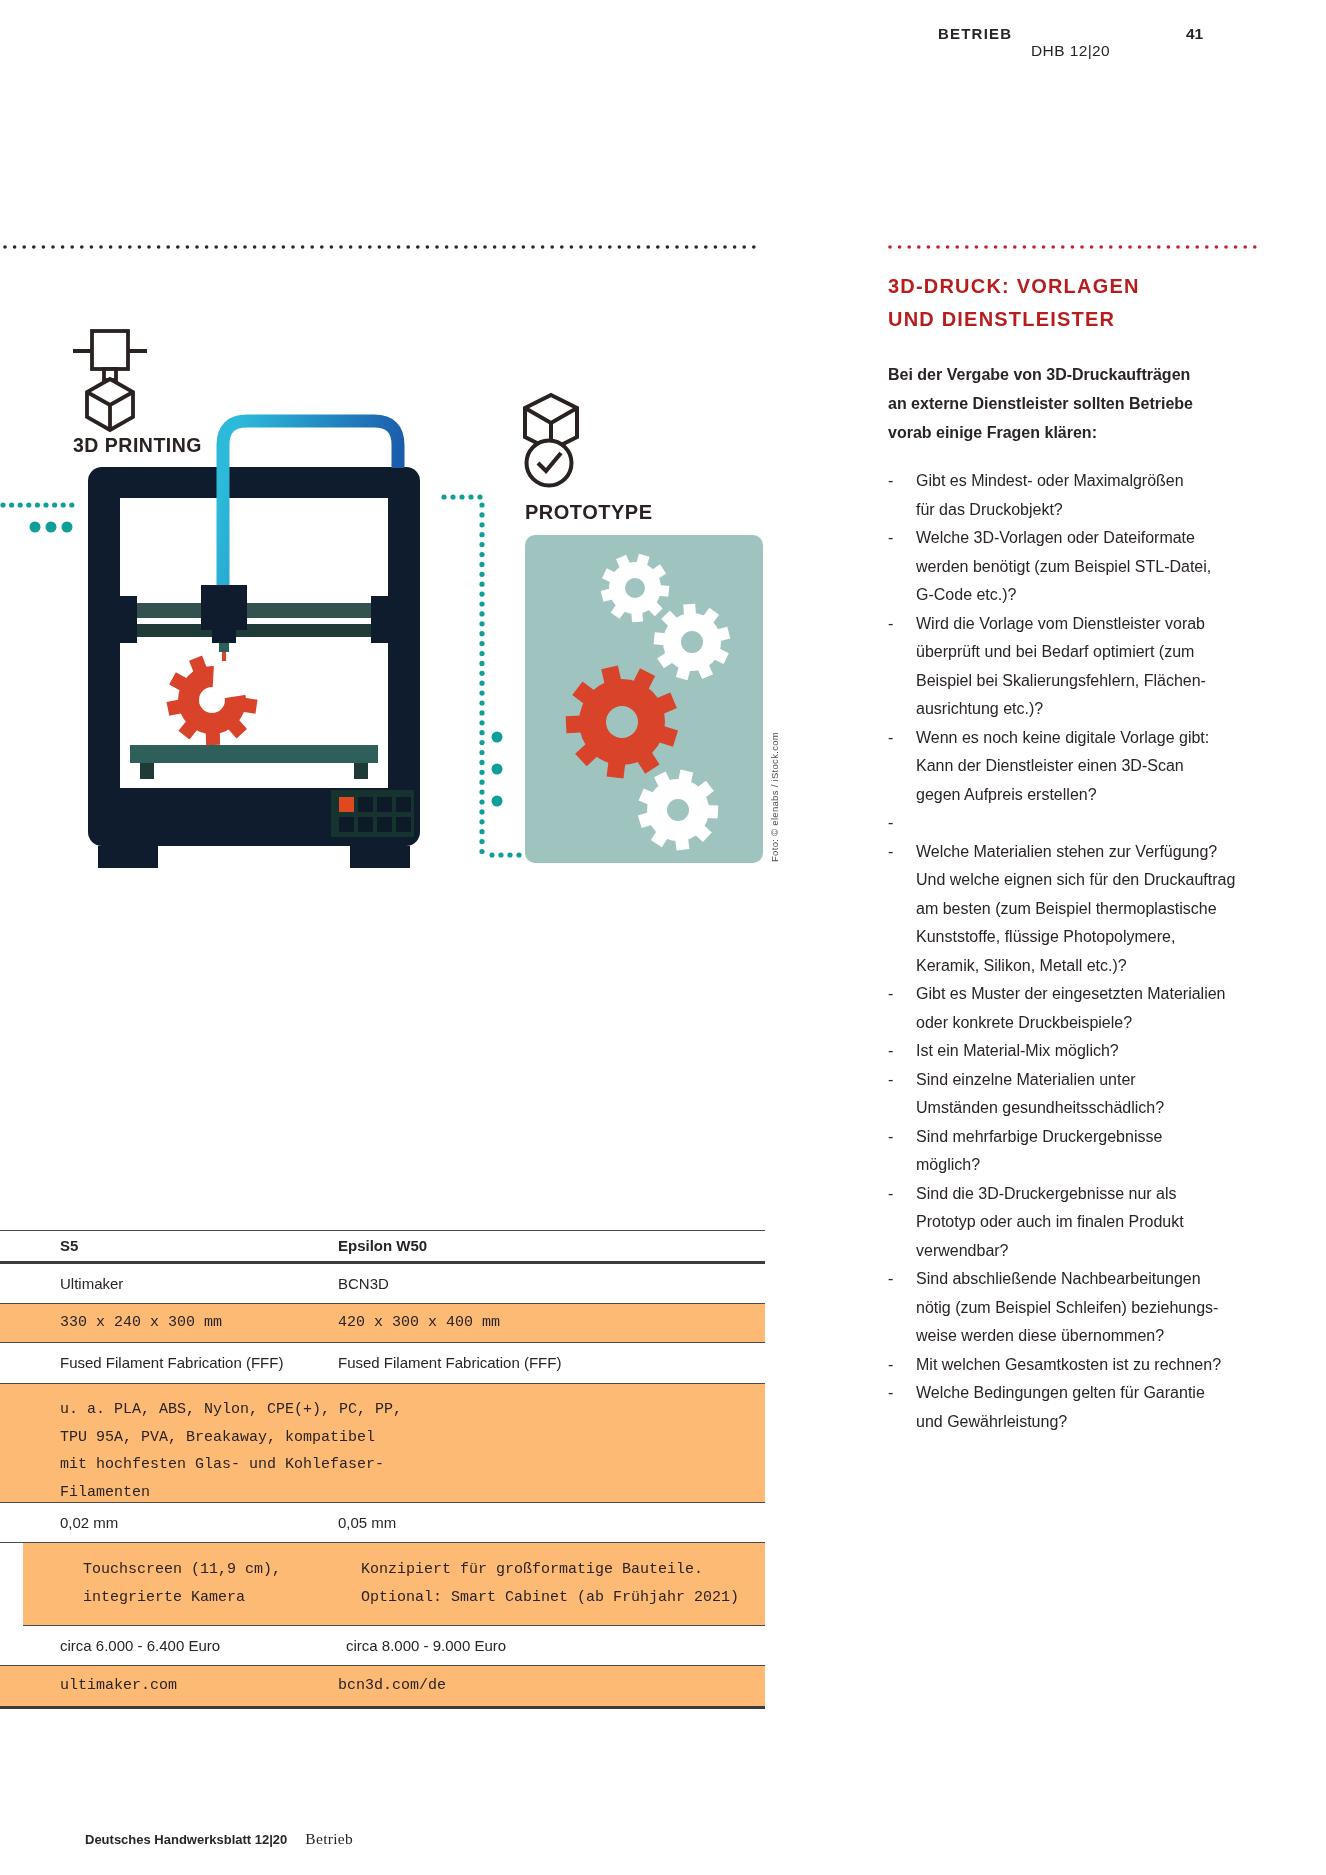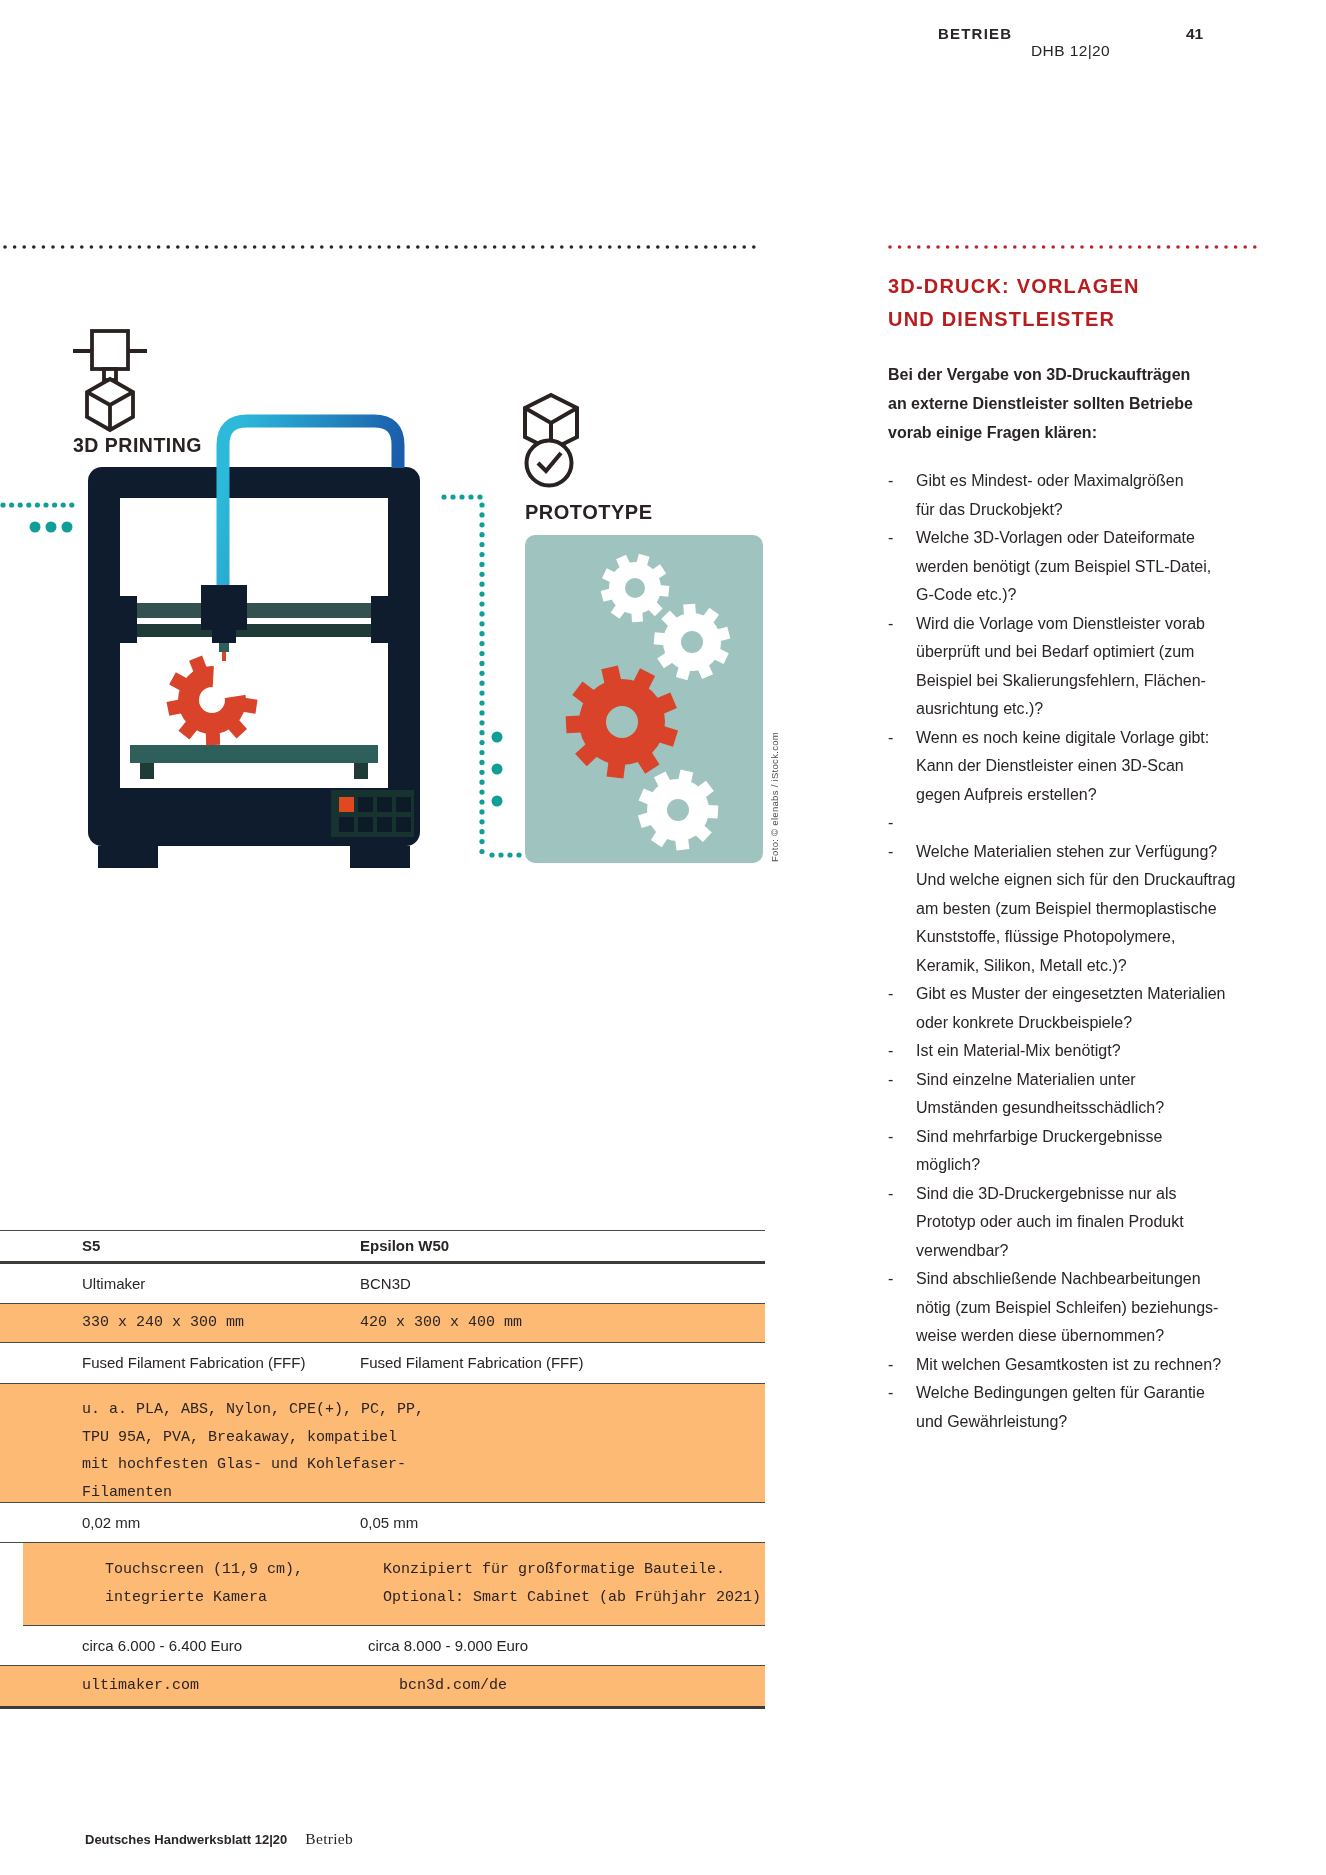--- a/index.html
+++ b/index.html
@@ -18,32 +18,32 @@
   .bullet{display:flex;}
   .bullet .dash{width:28px;flex:0 0 28px;}
   .blines div{white-space:nowrap;}
   
   #printer-table{left:0;top:1230px;width:765px;box-sizing:border-box;
       border-top:1.5px solid #4a4a45;border-bottom:3px solid #3c3c38;font-size:15px;}
   .trow{display:flex;align-items:center;box-sizing:border-box;border-bottom:1.5px solid #4a4a45;
         line-height:27.5px;background:#fff;}
   .trow.teal{background:#fdba74;font-family:Liberation Mono, monospace;}
   .trow.head{border-bottom:3px solid #3c3c38;font-weight:bold;}
-  .trow:last-child{border-bottom:none;gap:39px;}
+  .trow:last-child{border-bottom:none;}
   .trow:nth-child(1){height:33px;}
   .trow:nth-child(2){height:40px;justify-content:flex-end;}
   .trow:nth-child(3){height:39px;}
   .trow:nth-child(4){height:41px;}
   .trow:nth-child(5){height:119px;align-items:flex-start;padding-top:12px;}
   .trow:nth-child(6){height:40px;}
   .trow:nth-child(7){height:83px;align-items:flex-start;padding-top:13px;margin-left:23px;}
   .trow:nth-child(8){height:40px;gap:8px;}
   .trow:nth-child(9){height:40px;}
   .tcell div{white-space:nowrap;}
-  .tcell.c0{padding-left:82px;width:278px;flex:0 0 278px;box-sizing:content-box;}
+  .tcell.c0{padding-left:60px;width:278px;flex:0 0 278px;box-sizing:content-box;}
   .tcell.c1{flex:1;}
   
   #footer{left:85px;top:1830px;font-size:13px;font-weight:bold;white-space:nowrap;}
   #footer .serif{font-family:"Liberation Serif",serif;font-weight:normal;font-size:15.5px;
                  margin-left:18px;letter-spacing:0.3px;}
   svg{position:absolute;left:0;top:0;}
   svg text{font-family:"Liberation Sans",sans-serif;}
 </style>
 </head>
 <body>
@@ -263,21 +263,21 @@
       <div class="bullet">
         <span class="dash">-</span>
         <div class="blines">
           <div>Gibt es Muster der eingesetzten Materialien</div>
           <div>oder konkrete Druckbeispiele?</div>
         </div>
       </div>
       <div class="bullet">
         <span class="dash">-</span>
         <div class="blines">
-          <div>Ist ein Material-Mix benötigt?</div>
+          <div>Ist ein Material-Mix möglich?</div>
         </div>
       </div>
       <div class="bullet">
         <span class="dash">-</span>
         <div class="blines">
           <div>Sind einzelne Materialien unter</div>
           <div>Umständen gesundheitsschädlich?</div>
         </div>
       </div>
       <div class="bullet">

